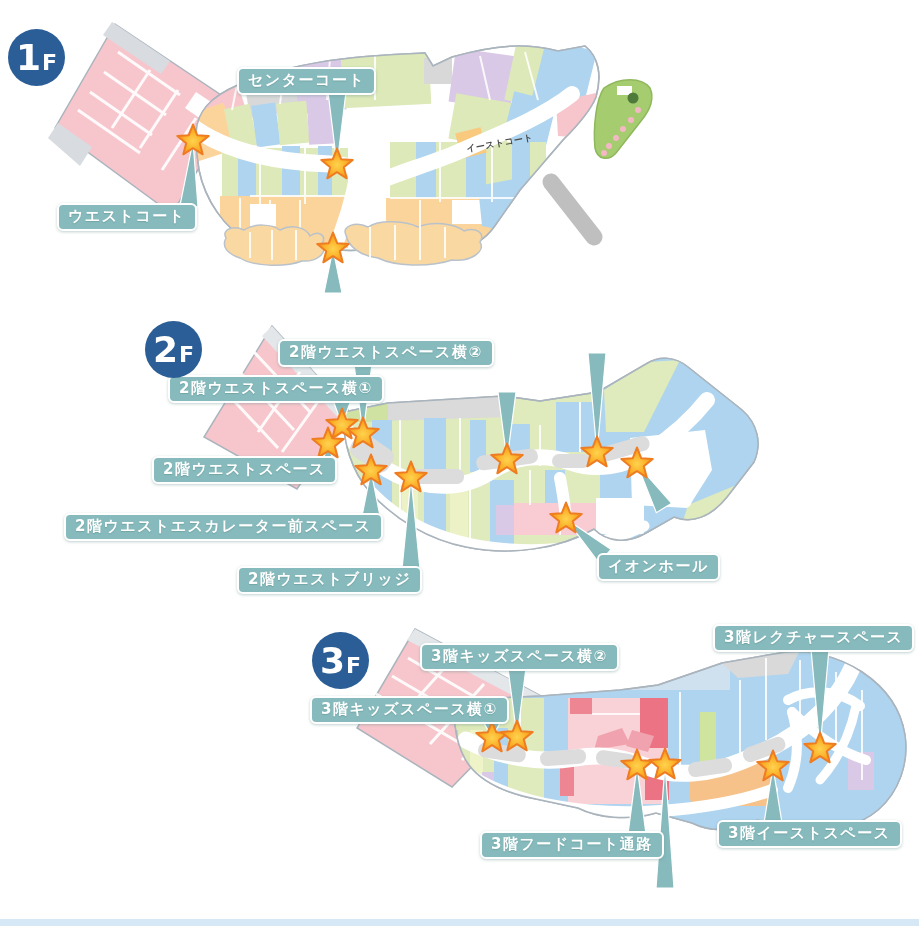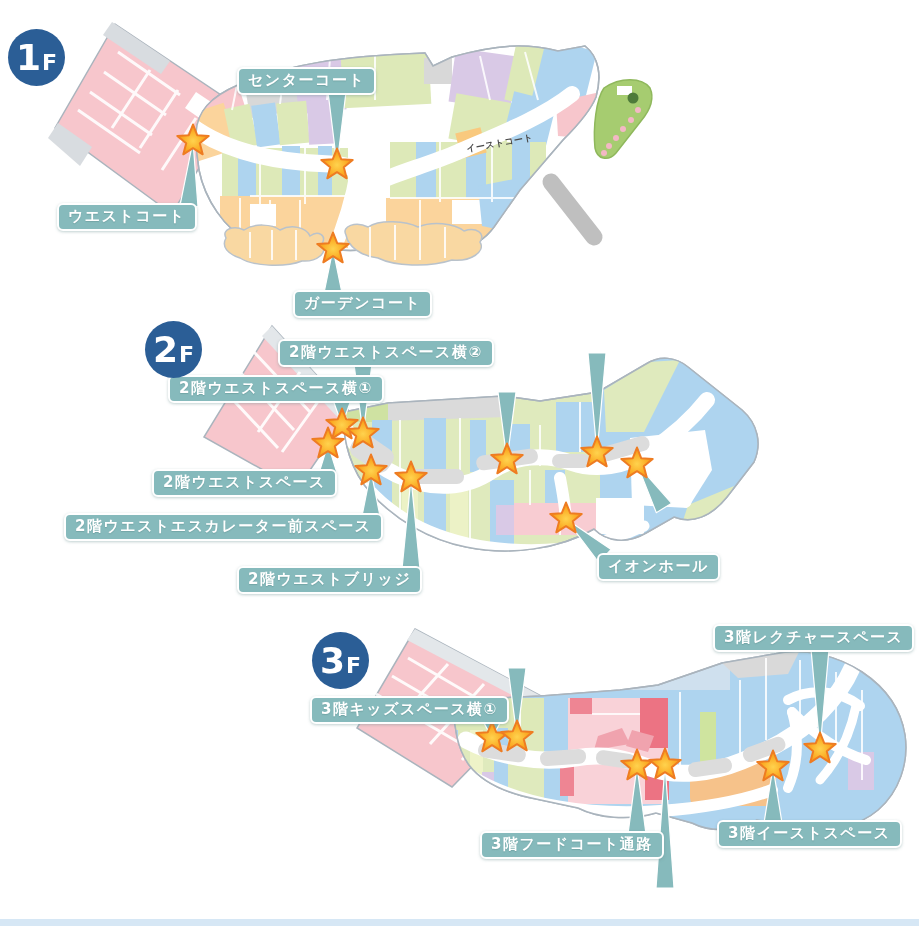--- a/index.html
+++ b/index.html
@@ -310,33 +310,33 @@
 
 <div class="bottom-strip"></div>
 
 <div class="badge" style="left: 8px; top: 29px;">
       <span class="num">1</span>
       <span class="suf">F</span>
     </div>
     <div class="map-note" style="left: 466px; top: 137px;">イーストコート</div>
     <div class="map-label" style="left: 237px; top: 67px;">センターコート</div>
     <div class="map-label" style="left: 57px; top: 203px;">ウエストコート</div>
-    <div class="map-label" style="left: 293px; top: 290px;">ガーデンコート</div>
     <div class="badge" style="left: 145px; top: 321px;">
       <span class="num">2</span>
       <span class="suf">F</span>
     </div>
     <div class="map-label" style="left: 278px; top: 339px;">2階ウエストスペース横②</div>
     <div class="map-label" style="left: 168px; top: 375px;">2階ウエストスペース横①</div>
-    <div class="map-label" style="left: 152px; top: 456px; margin-top: 13px;">2階ウエストスペース</div>
+    <div class="map-label" style="left: 152px; top: 456px;">2階ウエストスペース</div>
     <div class="map-label" style="left: 64px; top: 513px;">2階ウエストエスカレーター前スペース</div>
     <div class="map-label" style="left: 237px; top: 566px;">2階ウエストブリッジ</div>
     <div class="map-label" style="left: 597px; top: 553px;">イオンホール</div>
     <div class="badge" style="left: 312px; top: 632px;">
       <span class="num">3</span>
       <span class="suf">F</span>
     </div>
+    <div class="map-label" style="left: 420px; top: 643px;">3階キッズスペース横②</div>
     <div class="map-label" style="left: 713px; top: 624px;">3階レクチャースペース</div>
     <div class="map-label" style="left: 310px; top: 696px;">3階キッズスペース横①</div>
     <div class="map-label" style="left: 480px; top: 831px;">3階フードコート通路</div>
     <div class="map-label" style="left: 717px; top: 820px;">3階イーストスペース</div>
 
 </div>
 
 </body></html>

